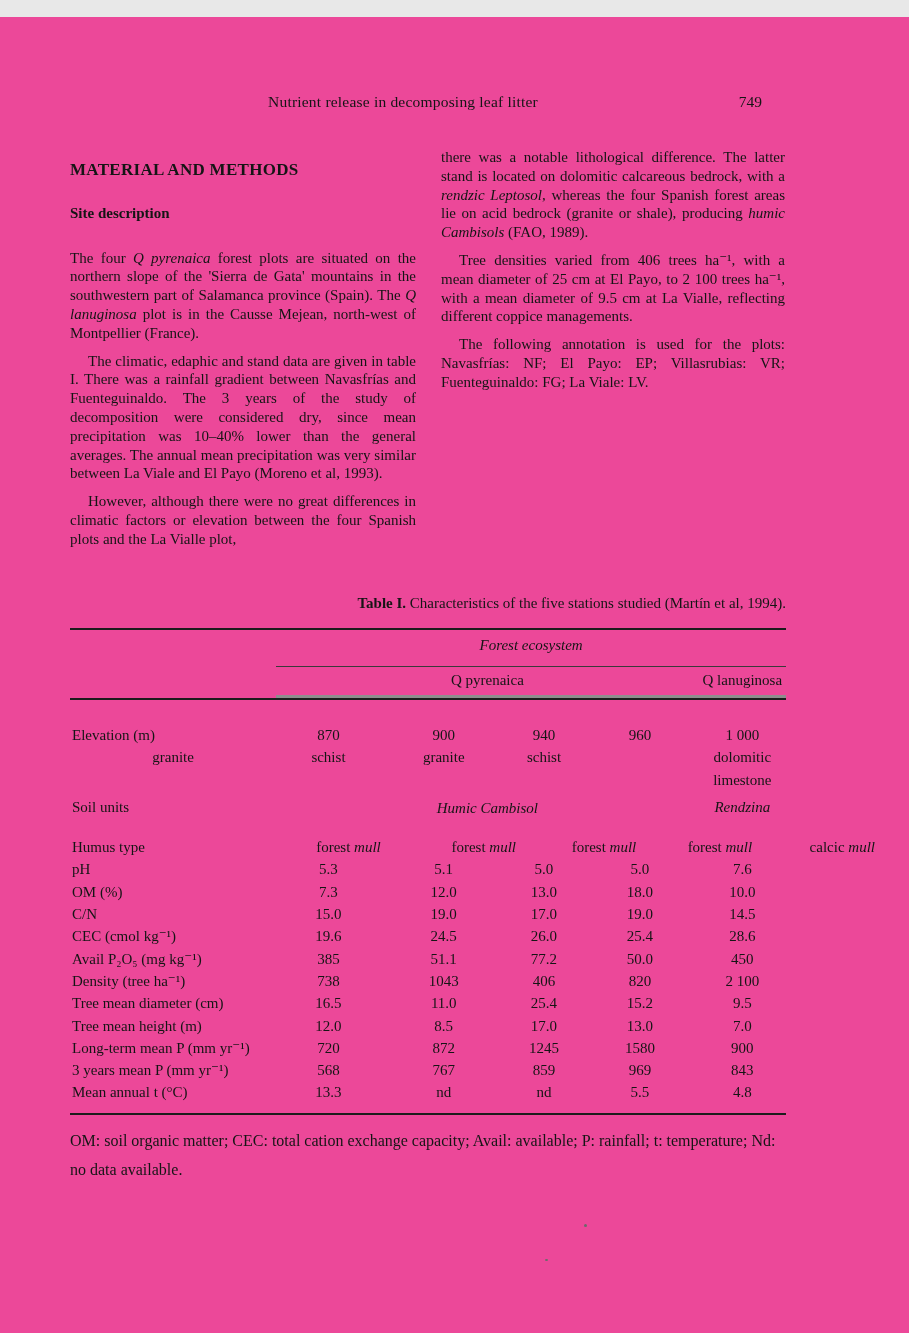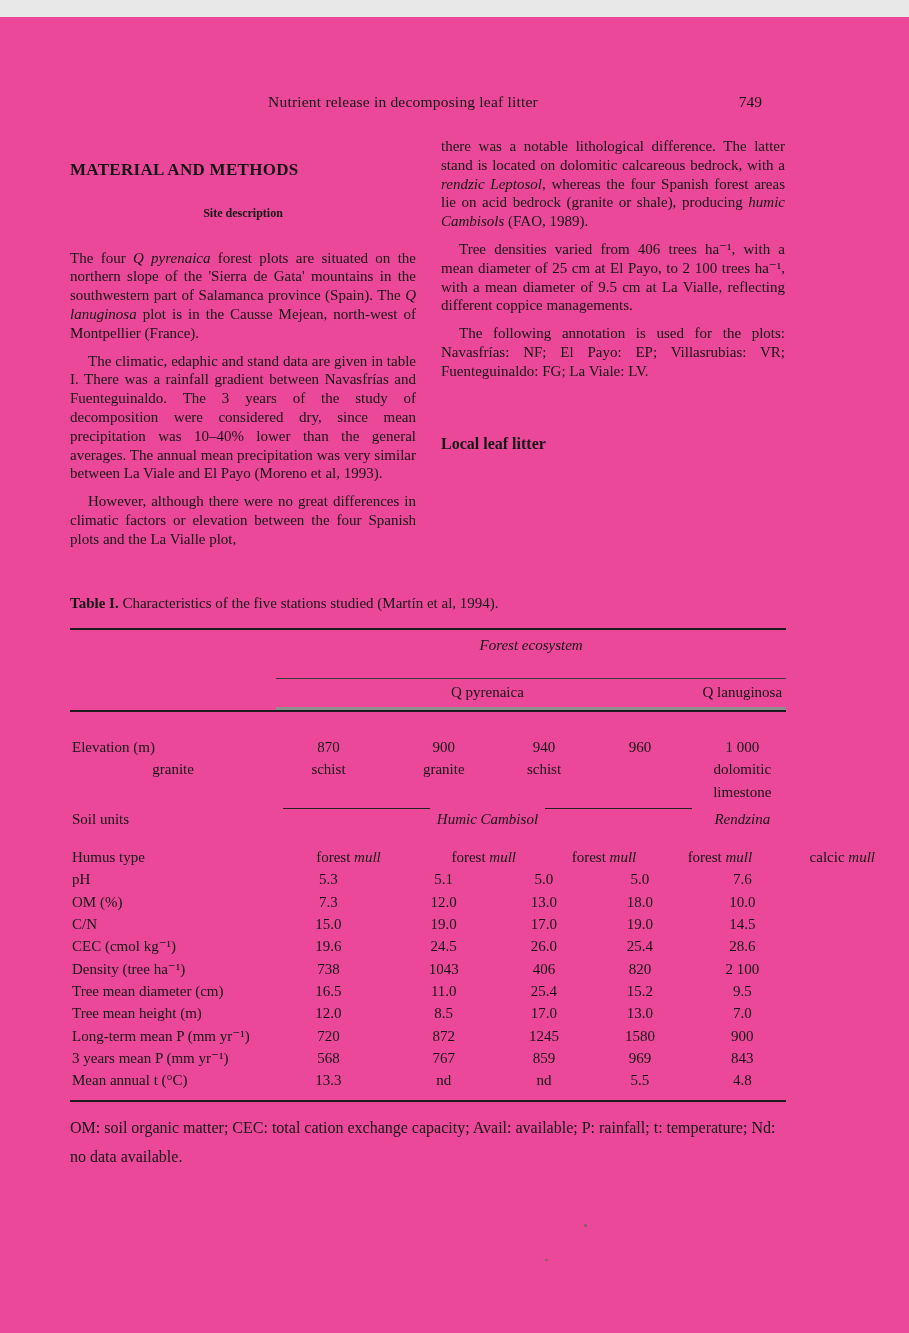--- a/index.html
+++ b/index.html
@@ -10,52 +10,52 @@
     color:#151515;
     text-decoration:underline;
   }
   
   .running-head{position:absolute; top:76px; left:70px; width:716px; height:22px;}
   .rh-title{position:absolute; left:333px; transform:translateX(-50%); font-size:15.5px; letter-spacing:.2px; white-space:nowrap;}
   .rh-page{position:absolute; right:24px; font-size:15.5px;}
   
   .col{position:absolute; text-align:justify; font-size:15px; line-height:18.8px;}
   .col-left{left:70px; top:144px; width:346px;}
-  .col-right{left:441px; top:120px; width:344px;}
+  .col-right{left:441px; top:131px; width:344px;}
   .h-main{font-size:17px; font-weight:bold; margin:0 0 0 0; letter-spacing:.3px; text-align:left;}
-  .h-sub{font-size:12px; font-weight:bold; margin:24px 0 0 0; text-align:center;}
+  .h-sub{font-size:15px; font-weight:bold; margin:24px 0 0 0; text-align:left;}
   .h-sub-right{font-size:16px; font-weight:bold; margin:54px 0 0 0; text-align:left;}
   .para{margin:9px 0 0 0;}
   .para.first{margin-top:26px;}
   .para.flush{margin-top:0;}
   .para.after-head{margin-top:25px;}
   .ind{text-indent:18px;}
   .it{font-style:italic;}
   
   .tablewrap{position:absolute; left:70px; top:578px; width:716px;}
-  .caption{margin:0 0 16px 0; font-size:15px; text-align:left;}
+  .caption{margin:0 0 16px 0; font-size:15px; text-align:right;}
   .caption b{font-weight:bold;}
   .rule{height:0; border-top:2px solid #1c1c1c;}
   .trow{display:grid; grid-template-columns:28.8% 14.6% 17.6% 10.4% 16.4% 12.2%;}
   .cell{text-align:center; font-size:15px; white-space:nowrap;}
   .cell.lab{text-align:left; padding-left:2px;}
   .span26{grid-column:2/7;}
   .span25{grid-column:2/6;}
   .c6{grid-column:6/7; white-space:normal;}
-  .fe-row .fe{font-style:italic; padding:7px 0 24px 0; border-bottom:1.5px solid #3a3a3a;}
+  .fe-row .fe{font-style:italic; padding:7px 0 12px 0; border-bottom:1.5px solid #3a3a3a;}
   .sp-row{align-items:end;}
   .sp-row .sp{padding:3px 0 4px 0; border-bottom:3px solid #8e8e8e; line-height:21px;}
   .sp-row .c6{white-space:normal;}
   .cols-row{align-items:end;}
   .cols-row .cell{font-style:italic; padding:14px 0 9px 0; font-size:15.2px;}
   .drow{line-height:22.3px;}
   .drow:first-child{padding-top:24px;}
   .drow.gap-s{margin-top:5px;}
   .drow.gap-l{margin-top:16px;gap:20px;}
-  .soilspan{display:flex; align-items:flex-start;}
+  .soilspan{display:flex; align-items:center;flex-direction:column;}
   .soilspan .dash{flex:1; height:0; border-top:1.6px solid #222; margin:0 7px;}
   .soilspan .soil-name{font-style:italic; white-space:nowrap;}
   .rule-bottom{margin-top:9px;}
   .footnote{margin:11px 0 0 0; font-size:16px; line-height:29px; text-align:left;}
   
   .speck{position:absolute; background:#6a6a6a; border-radius:50%;}
   .s1{left:584px; top:1207px; width:3px; height:3px;}
   .s2{left:545px; top:1242px; width:3px; height:2px;}
   .noise{
     position:absolute; left:0; bottom:0; width:909px; height:6px;
@@ -87,21 +87,20 @@
         <p class="para ind"><span>However, although there were no great differences in climatic factors or elevation between the four Spanish plots and the La Vialle plot,</span></p>
       </div>
   </section>
 
   <section class="col col-right">
     <div>
         <p class="para flush"><span>there was a notable lithological difference. The latter stand is located on dolomitic calcareous bedrock, with a </span><span class="it">rendzic Leptosol</span><span>, whereas the four Spanish forest areas lie on acid bedrock (granite or shale), producing </span><span class="it">humic Cambisols</span><span> (FAO, 1989).</span></p>
         <p class="para ind"><span>Tree densities varied from 406 trees ha⁻¹, with a mean diameter of 25 cm at El Payo, to 2 100 trees ha⁻¹, with a mean diameter of 9.5 cm at La Vialle, reflecting different coppice managements.</span></p>
         <p class="para ind"><span>The following annotation is used for the plots: Navasfrías: NF; El Payo: EP; Villasrubias: VR; Fuenteguinaldo: FG; La Viale: LV.</span></p>
       </div>
-    <h2 class="h-sub-right">Local leaf litter</h2>
   </section>
 
   <section class="tablewrap">
     <p class="caption"><b>Table I.</b><span> Characteristics of the five stations studied (Martín et al, 1994).</span></p>
 
     <div class="rule"></div>
 
     <div class="trow fe-row">
       <div class="cell lab"></div>
       <div class="cell span26 fe">Forest ecosystem</div>
@@ -175,20 +174,28 @@
         </div>
         <div class="trow drow">
           <div class="cell lab">CEC (cmol kg⁻¹)</div>
           <div class="cell">19.6</div>
           <div class="cell">24.5</div>
           <div class="cell">26.0</div>
           <div class="cell">25.4</div>
           <div class="cell c6">28.6</div>
         </div>
         <div class="trow drow">
+          <div class="cell lab">Avail P₂O₅ (mg kg⁻¹)</div>
+          <div class="cell">385</div>
+          <div class="cell">51.1</div>
+          <div class="cell">77.2</div>
+          <div class="cell">50.0</div>
+          <div class="cell c6">450</div>
+        </div>
+        <div class="trow drow">
           <div class="cell lab">Density (tree ha⁻¹)</div>
           <div class="cell">738</div>
           <div class="cell">1043</div>
           <div class="cell">406</div>
           <div class="cell">820</div>
           <div class="cell c6">2 100</div>
         </div>
         <div class="trow drow">
           <div class="cell lab">Tree mean diameter (cm)</div>
           <div class="cell">16.5</div>

